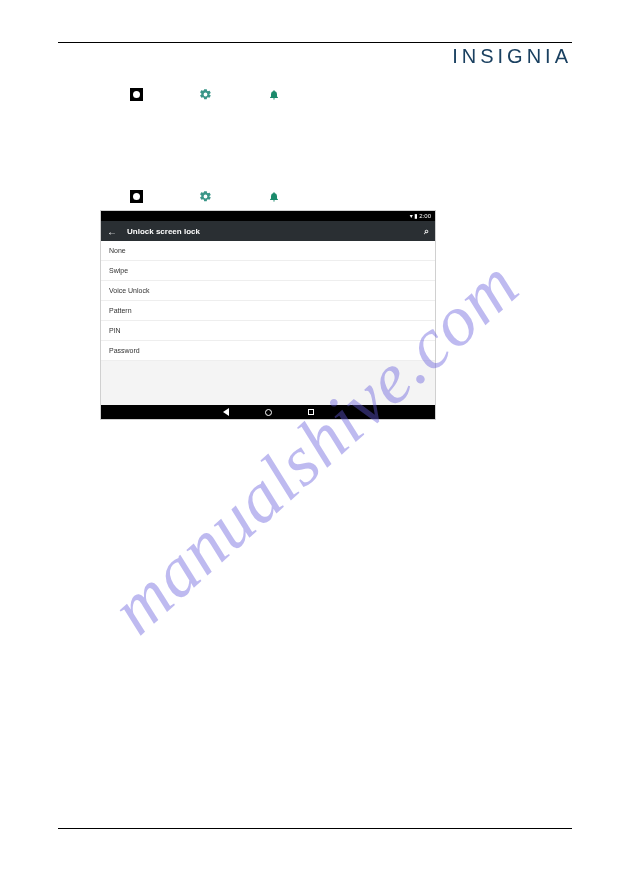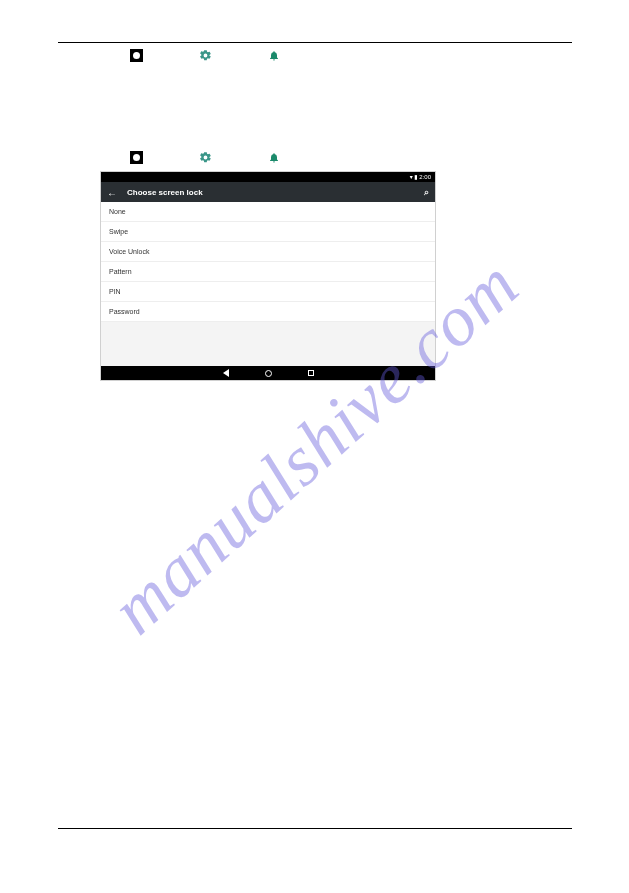--- a/index.html
+++ b/index.html
@@ -148,20 +148,21 @@
     white-space: nowrap;
     pointer-events: none;
     letter-spacing: 1px;
   }
 </style>
 </head>
 <body>
 
 <div class="page">
   <div class="rule-top"></div>
+  <div class="brand">INSIGNIA</div>
 
   <div class="icon-row">
     <span class="app-icon"></span>
     <span class="gear-icon">
       <svg viewBox="0 0 24 24" fill="currentColor">
           <path d="M19.4 13a7.5 7.5 0 0 0 .1-1 7.5 7.5 0 0 0-.1-1l2.1-1.6a.5.5 0 0 0 .1-.6l-2-3.5a.5.5 0 0 0-.6-.2l-2.5 1a7.6 7.6 0 0 0-1.7-1l-.4-2.6a.5.5 0 0 0-.5-.4h-4a.5.5 0 0 0-.5.4L9 4.1a7.6 7.6 0 0 0-1.7 1l-2.5-1a.5.5 0 0 0-.6.2l-2 3.5a.5.5 0 0 0 .1.6L4.4 10a7.5 7.5 0 0 0-.1 1 7.5 7.5 0 0 0 .1 1l-2.1 1.6a.5.5 0 0 0-.1.6l2 3.5a.5.5 0 0 0 .6.2l2.5-1a7.6 7.6 0 0 0 1.7 1l.4 2.6a.5.5 0 0 0 .5.4h4a.5.5 0 0 0 .5-.4l.4-2.6a7.6 7.6 0 0 0 1.7-1l2.5 1a.5.5 0 0 0 .6-.2l2-3.5a.5.5 0 0 0-.1-.6Zm-7.4 2.5A3.5 3.5 0 1 1 15.5 12 3.5 3.5 0 0 1 12 15.5Z"></path>
         </svg>
     </span>
     <span class="bell-icon">
       <svg viewBox="0 0 24 24" fill="currentColor">
@@ -185,21 +186,21 @@
   </div>
 
   <div class="tablet">
     <div class="statusbar">
       <span>▾ </span>
       <span>▮ </span>
       <span>2:00</span>
     </div>
     <div class="titlebar">
       <span class="back-arrow">←</span>
-      <span class="title-text">Choose screen lock</span>
+      <span class="title-text">Unlock screen lock</span>
       <span class="search-ic">⌕</span>
     </div>
     <div class="option-list">
       <div class="option-item">None</div>
       <div class="option-item">Swipe</div>
       <div class="option-item">Voice Unlock</div>
       <div class="option-item">Pattern</div>
       <div class="option-item">PIN</div>
       <div class="option-item">Password</div>
     </div>

